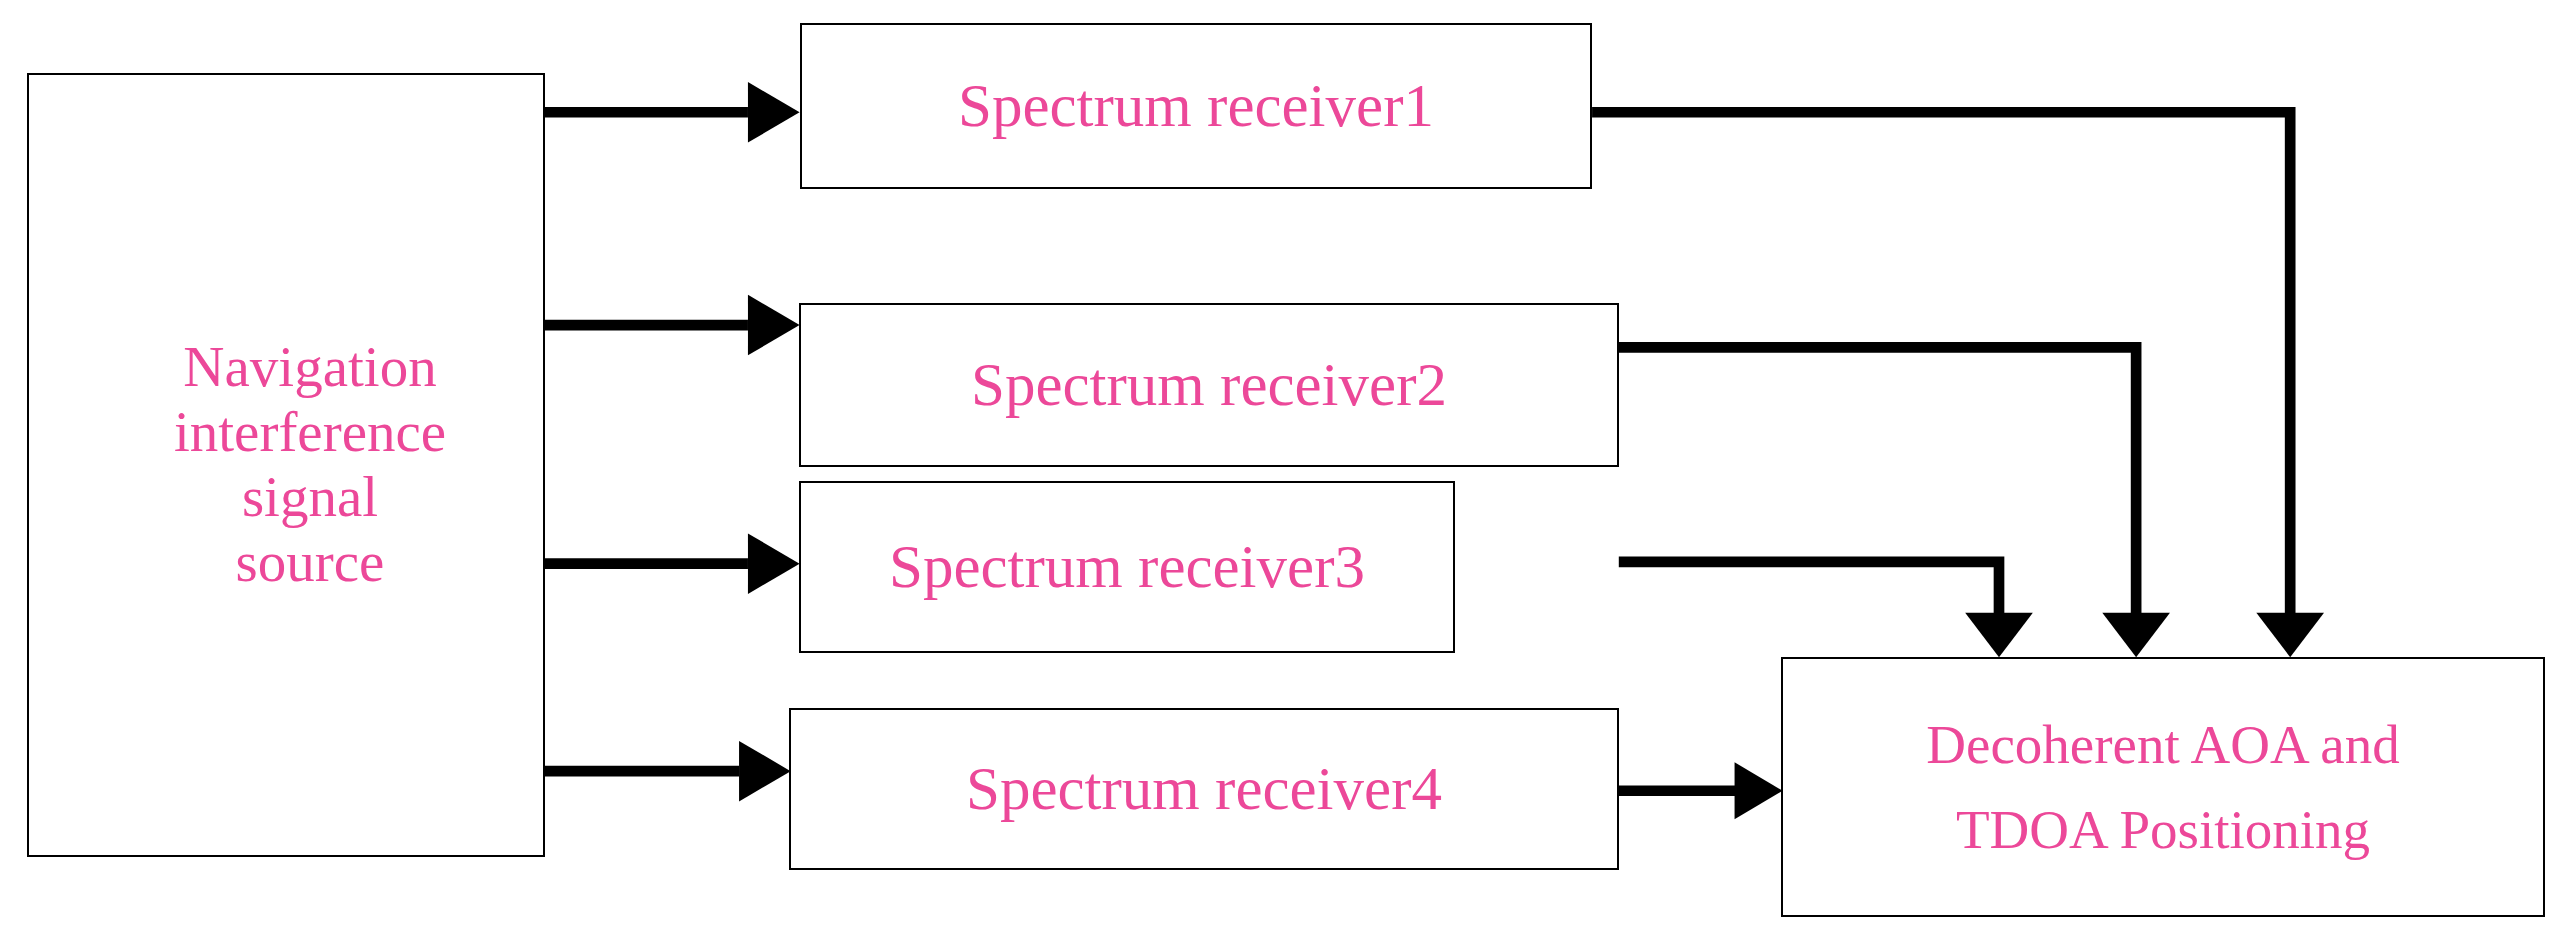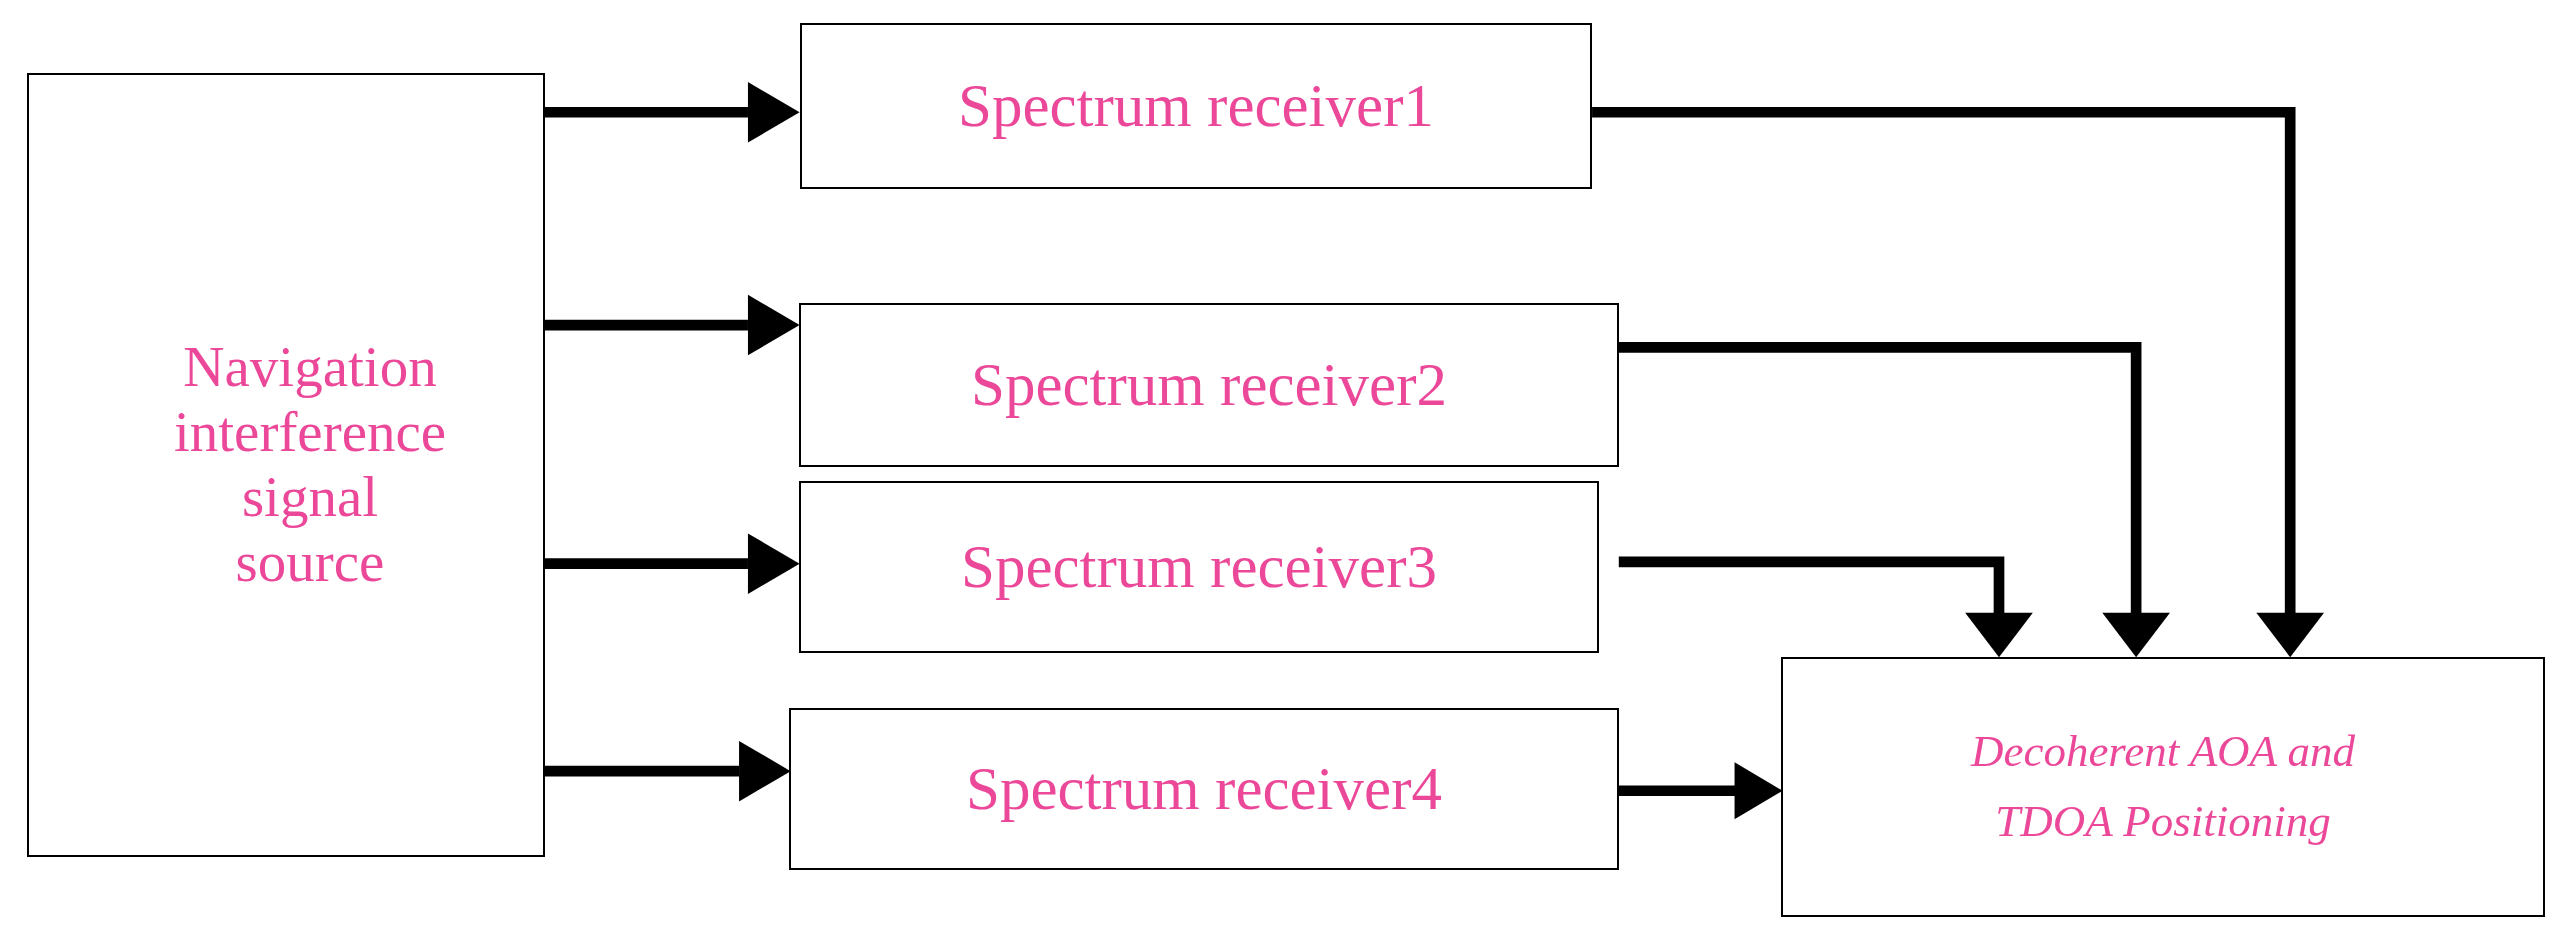--- a/index.html
+++ b/index.html
@@ -34,30 +34,29 @@
     width: 518px;
     height: 784px;
     font-size: 57px;
     padding-left: 48px;
   }
   .node-receiver {
     font-size: 61px;
   }
   #node-receiver-1 { left: 800px; top: 23px;  width: 792px; height: 166px; }
   #node-receiver-2 { left: 799px; top: 263px; width: 820px; height: 164px; margin-top: 40px; }
-  #node-receiver-3 { left: 799px; top: 481px; width: 800px; height: 172px; }
+  #node-receiver-3 { left: 799px; top: 481px; width: 656px; height: 172px; }
   #node-receiver-4 { left: 789px; top: 708px; width: 830px; height: 162px; }
   #node-processor {
     left: 1781px;
     top: 657px;
     width: 764px;
     height: 260px;
-    font-size: 45px;
+    font-size: 55px;
     line-height: 1.55;
-    font-style: italic;
   }
   #wires {
     position: absolute;
     left: 0;
     top: 0;
     width: 2576px;
     height: 952px;
     pointer-events: none;
   }
   #wires .wire {

